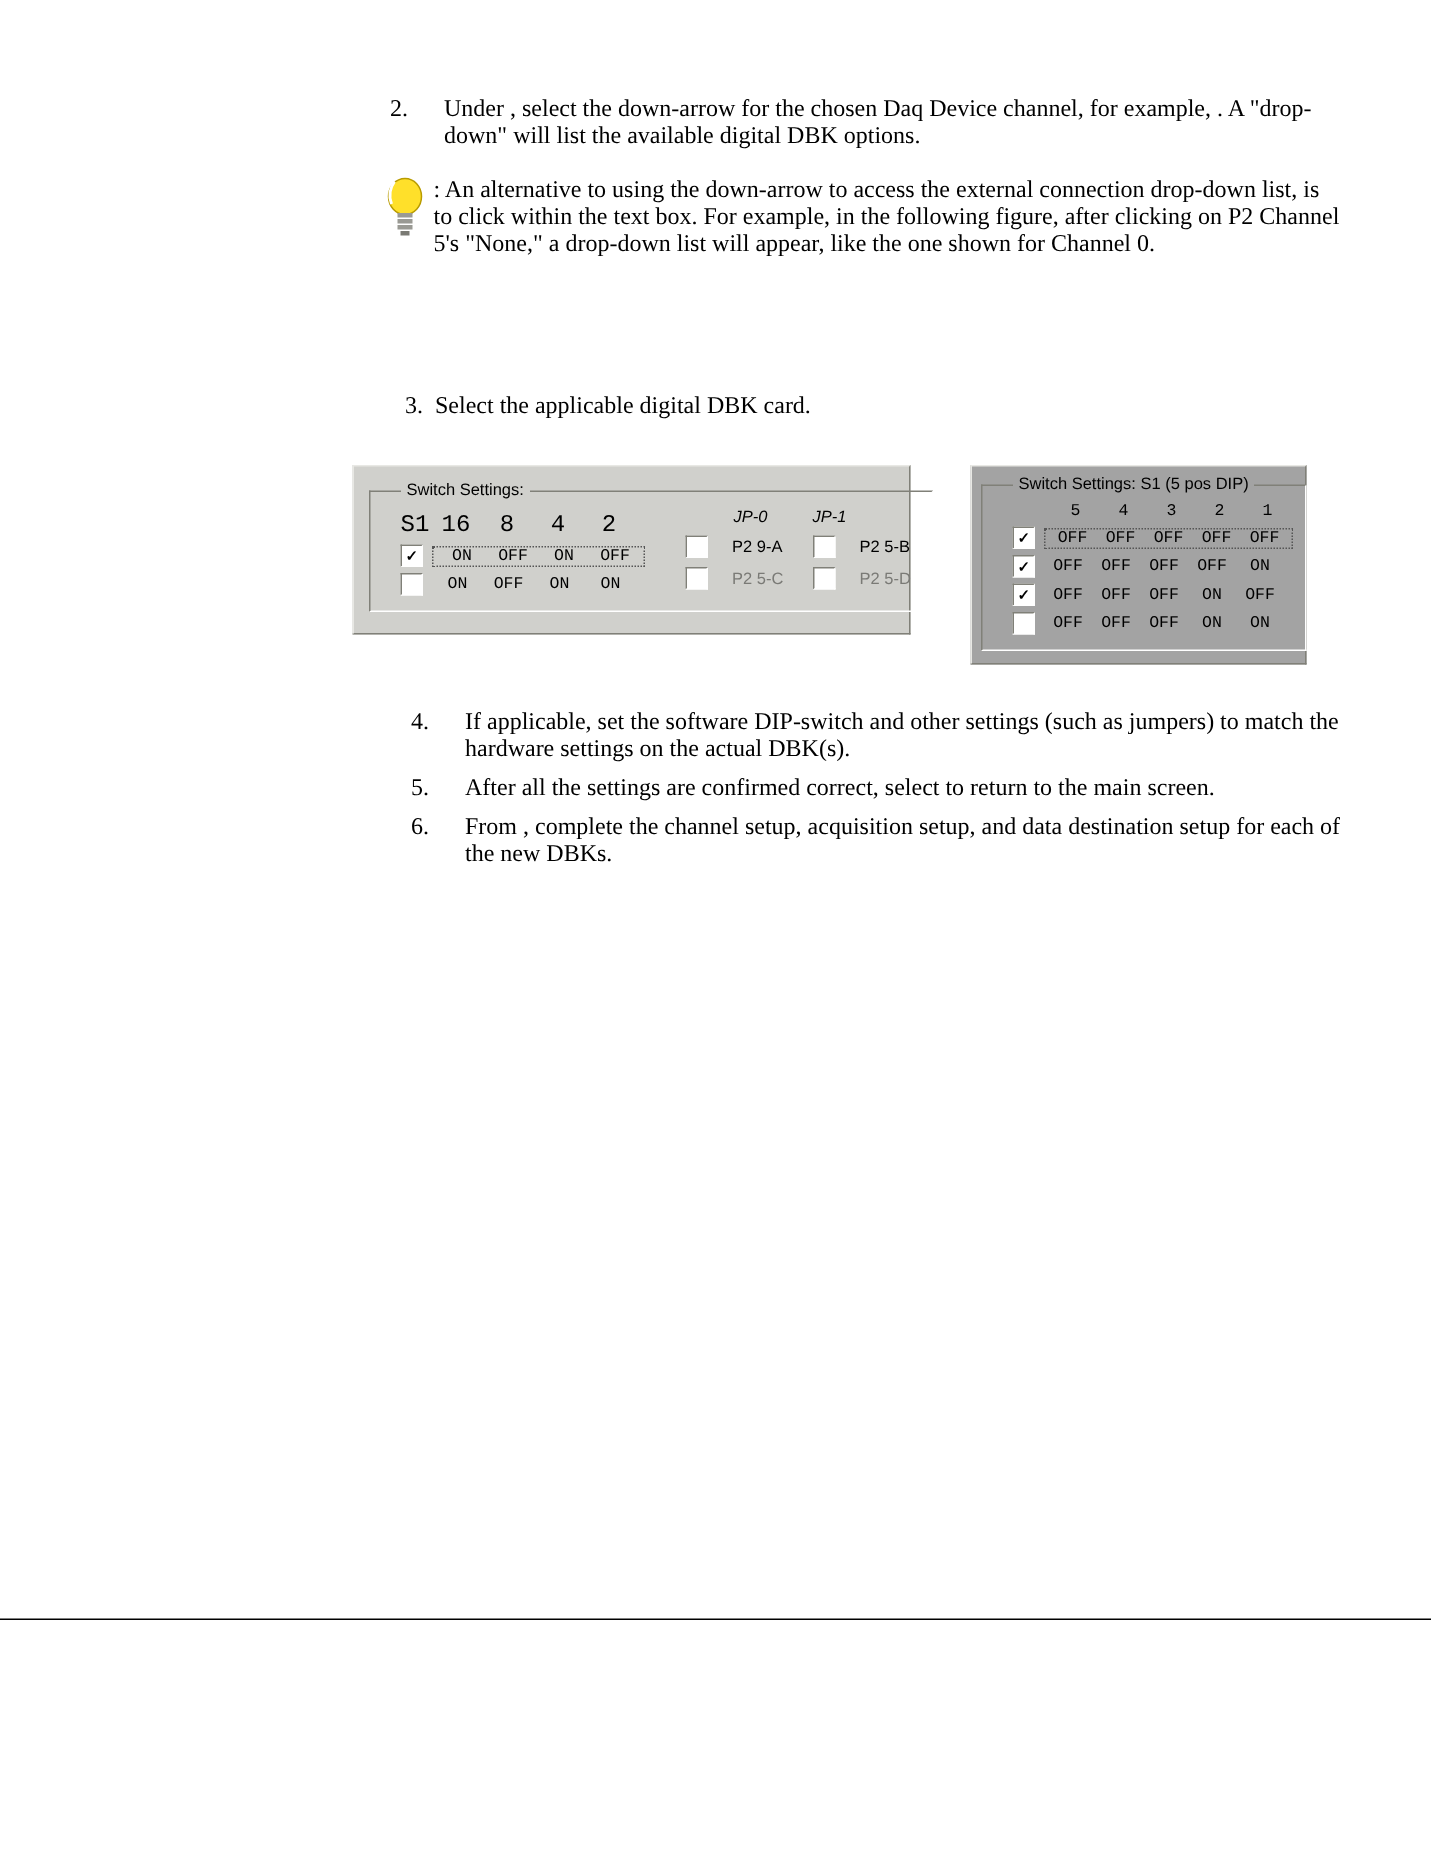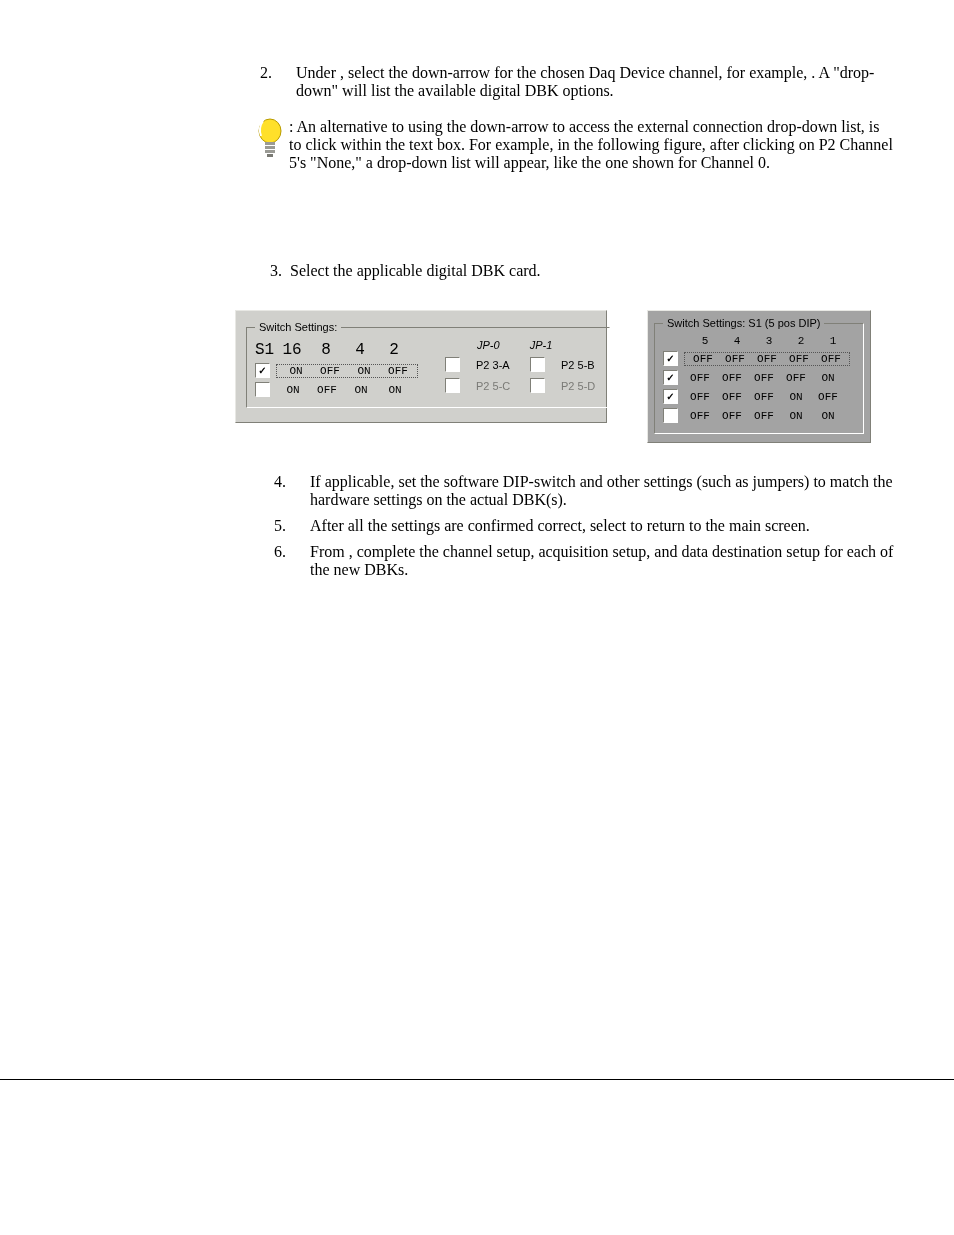--- a/index.html
+++ b/index.html
@@ -62,21 +62,21 @@
     border-bottom-color: #808078;
     padding: 10px 10px 14px 10px;
     font-family: "MS Sans Serif", Arial, sans-serif;
     font-size: 11px;
     color: #000;
   }
   fieldset.inner {
     border: 1px solid #808078;
     border-right-color: #fff;
     border-bottom-color: #fff;
-    padding: 6px 8px 10px 8px;
+    padding: 6px 8px 10px 20px;
     margin: 0;
   }
   legend { padding: 0 4px; font-size: 11px; }
   .dip-header {
     display: flex;
     margin-left: 28px;
     gap: 0;
     margin-top: 2px;
   }
   .dip-header span {
@@ -217,21 +217,21 @@
               <span class="cell">ON</span>
             </div>
           </div>
           <div class="jp-wrap">
             <div class="jp-head">
               <span>JP-0</span>
               <span>JP-1</span>
             </div>
             <div class="jp-row">
               <span class="cb"></span>
-              <span class="lbl">P2 3-A</span>
+              <span class="lbl">P2 9-A</span>
               <span class="cb"></span>
               <span class="lbl">P2 5-B</span>
             </div>
             <div class="jp-row">
               <span class="cb"></span>
               <span class="lbl dim">P2 5-C</span>
               <span class="cb"></span>
               <span class="lbl dim">P2 5-D</span>
             </div>
           </div>

